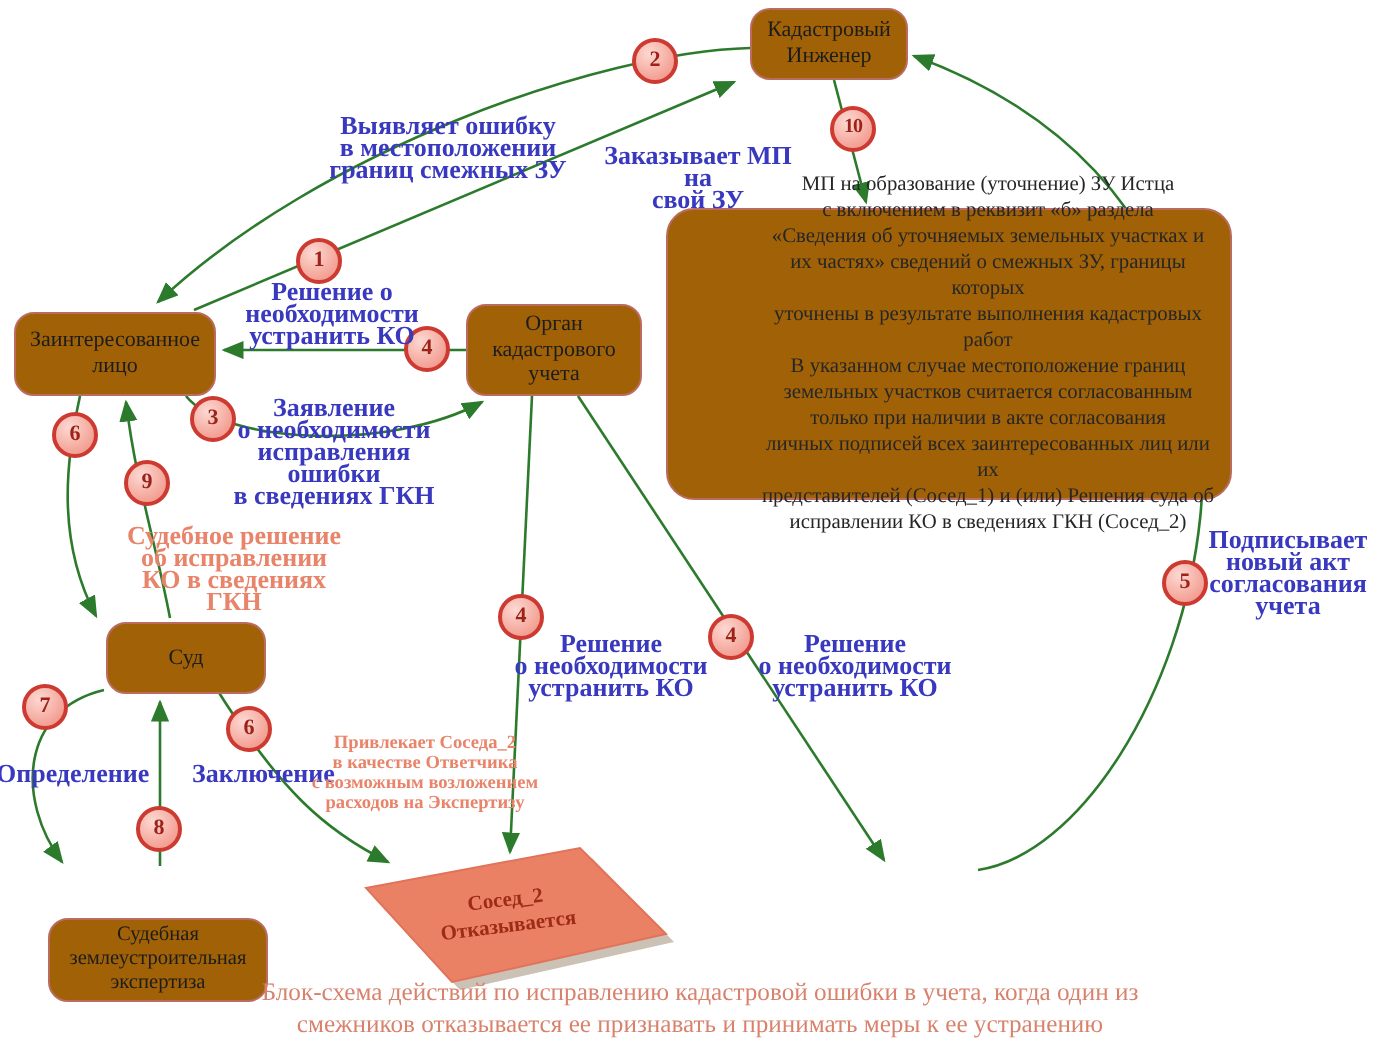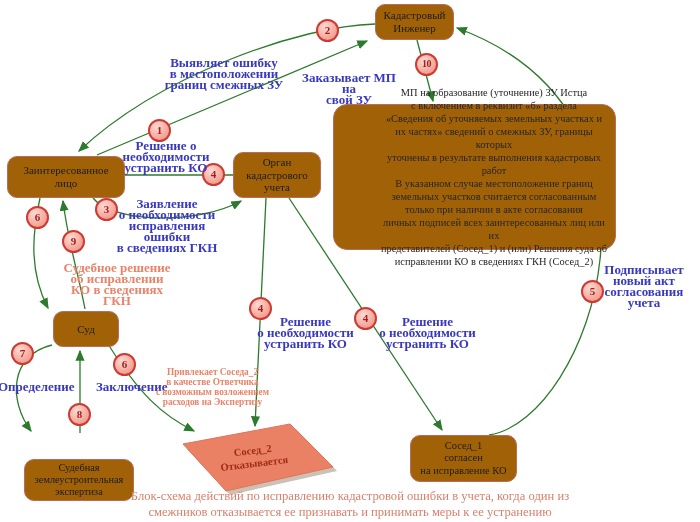--- a/index.html
+++ b/index.html
@@ -67,48 +67,45 @@
       <path d="M 80,433 L 80,351" marker-end="url(#arr)"></path>
       <path d="M 108,344 C 140,395 162,415 194,431" marker-end="url(#arr)"></path>
     </g>
     <polygon points="187,449 296,429 337,471 230,495" fill="#cbc1b5"></polygon>
     <polygon points="183,444 290,424 333,467 226,491" fill="#eb8164" stroke="#e0735a" stroke-width="1"></polygon>
   </svg>
 
   <div class="box" style="left:375px;top:4px;width:79px;height:36px;">Кадастровый
 Инженер</div>
 
-  <div class="box" style="left:7px;top:156px;width:118px;height:42px;">Заинтересованное
+  <div class="box" style="left:7px;top:156px;width:101px;height:42px;">Заинтересованное
 лицо</div>
 
   <div class="box" style="left:233px;top:152px;width:88px;height:46px;">Орган
 кадастрового
 учета</div>
 
   <div class="box bigbox" style="left:333px;top:104px;width:283px;height:146px;padding-left:44px;">МП на образование (уточнение) ЗУ Истца
 с включением в реквизит «б» раздела
 «Сведения об уточняемых земельных участках и
 их частях» сведений о смежных ЗУ, границы которых
 уточнены в результате выполнения кадастровых работ
 В указанном случае местоположение границ
 земельных участков считается согласованным
 только при наличии в акте согласования
 личных подписей всех заинтересованных лиц или их
 представителей (Сосед_1) и (или) Решения суда об
 исправлении КО в сведениях ГКН (Сосед_2)</div>
 
-  <div class="box" style="left:53px;top:311px;width:66px;height:36px;">Суд</div>
+  <div class="box" style="left:53px;top:311px;width:80px;height:36px;">Суд</div>
 
   <div class="box" style="left:24px;top:435px;width:110px;height:42px;font-size:10.3px;margin-top:24px;">Судебная
 землеустроительная
 экспертиза</div>
 
-  <div class="box" style="left:410px;top:435px;width:107px;height:47px;font-size:10.5px;">Сосед_1
-согласен
-на исправление КО</div>
 
   <div class="n2label">Сосед_2
 Отказывается</div>
 
   <div class="badge" style="left:148px;top:119px;">1</div>
   <div class="badge" style="left:316px;top:19px;">2</div>
   <div class="badge wide" style="left:415px;top:53px;">10</div>
   <div class="badge" style="left:202px;top:163px;">4</div>
   <div class="badge" style="left:95px;top:198px;">3</div>
   <div class="badge" style="left:26px;top:206px;">6</div>

